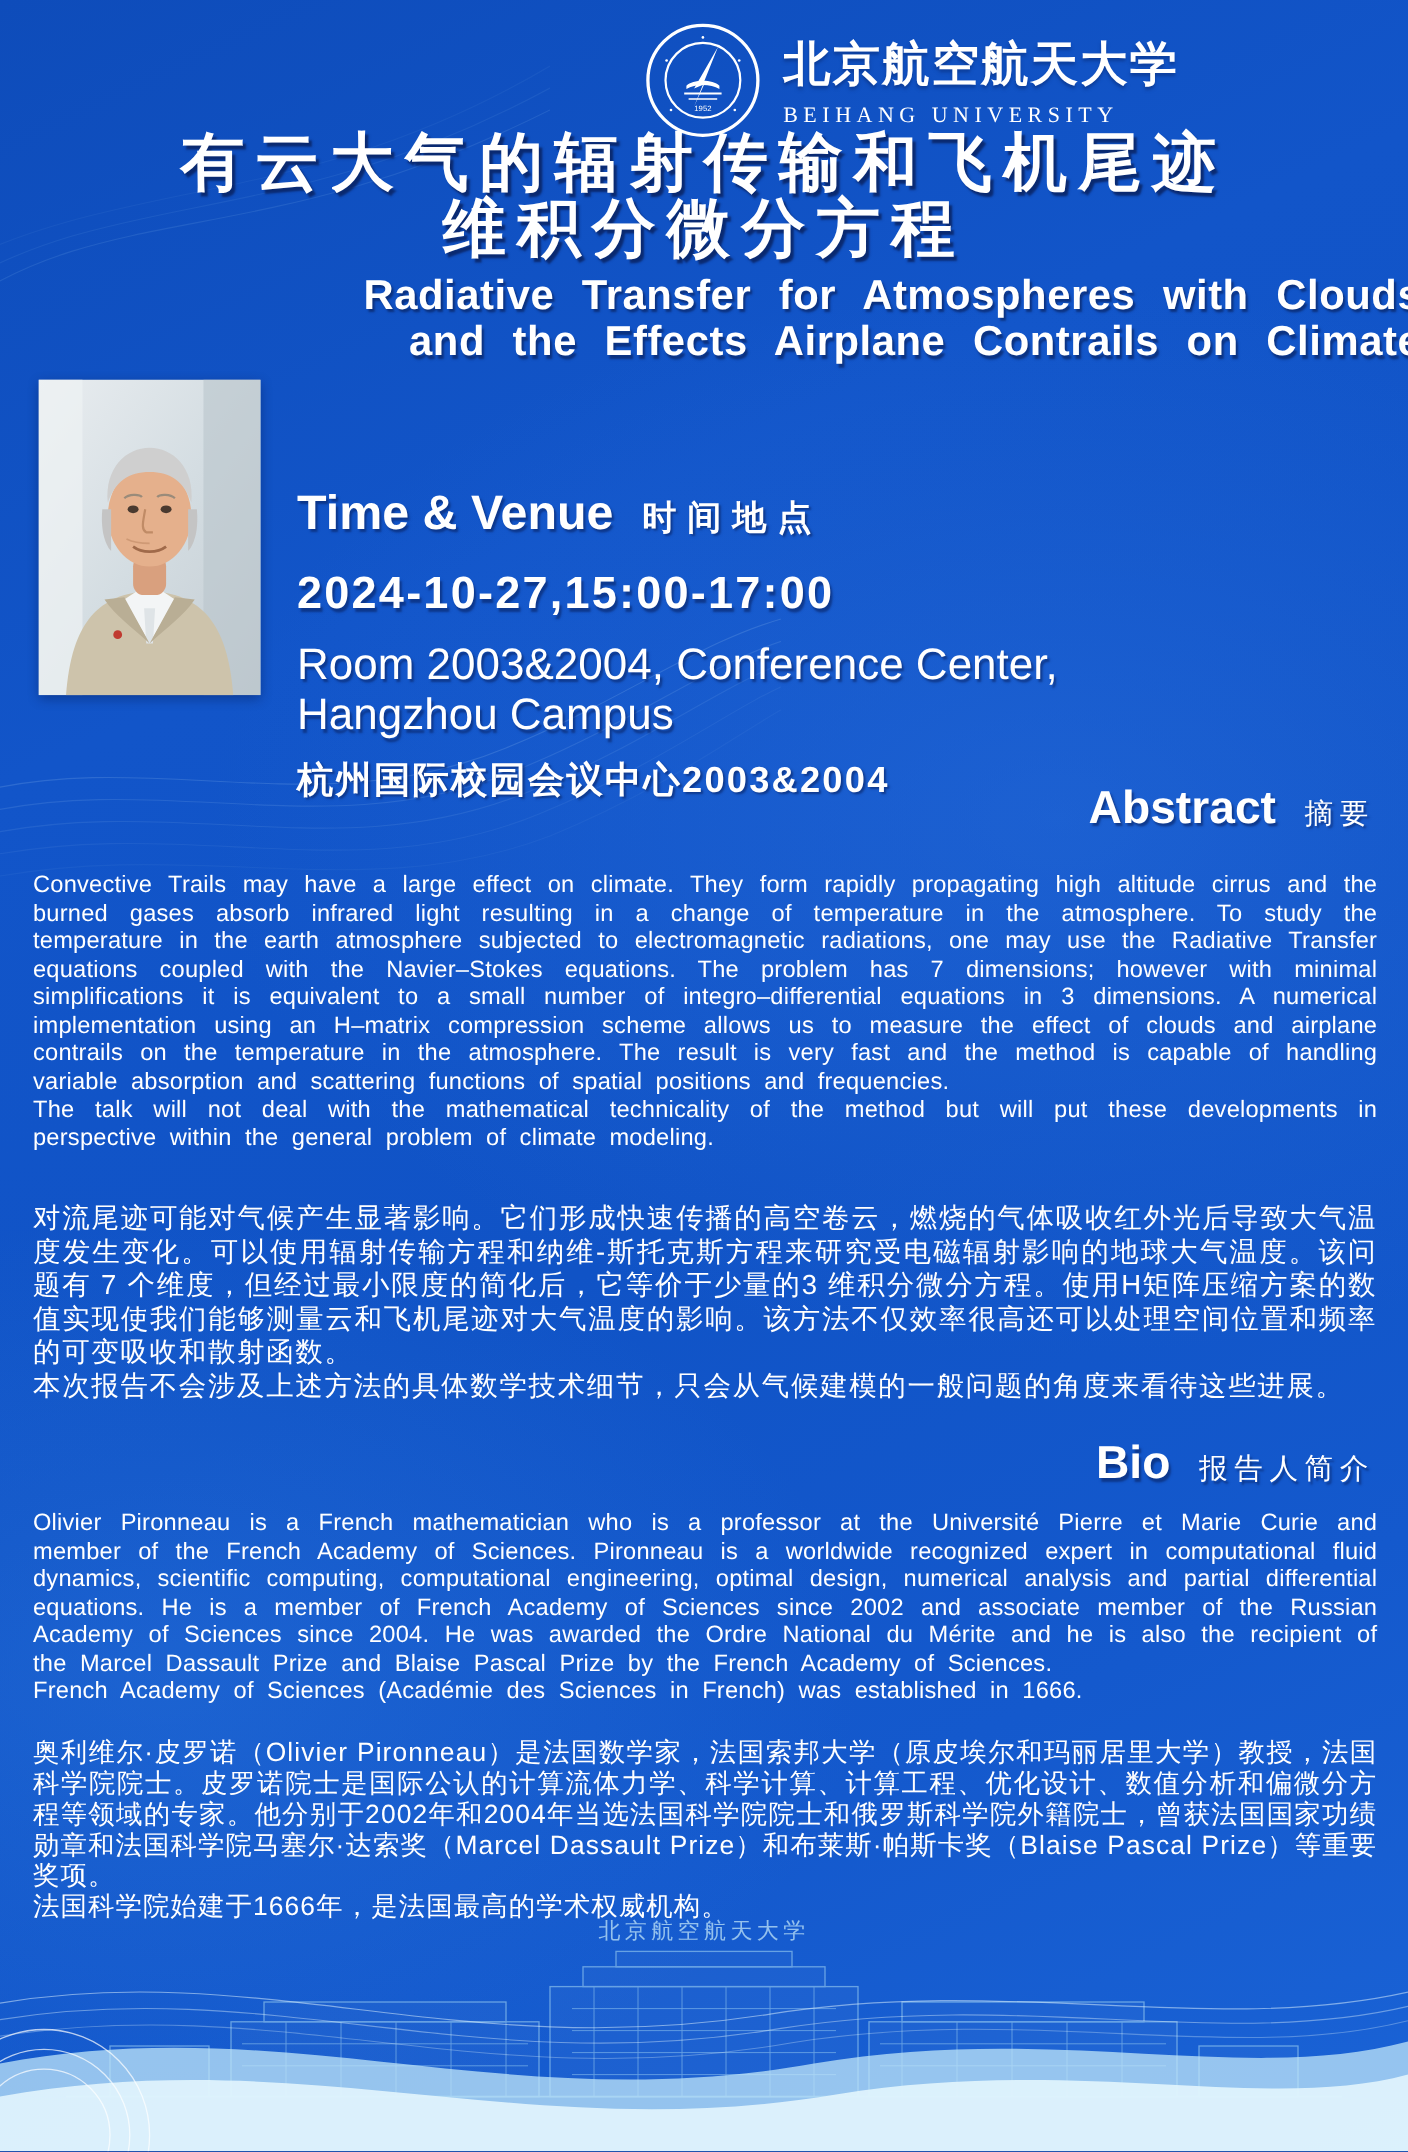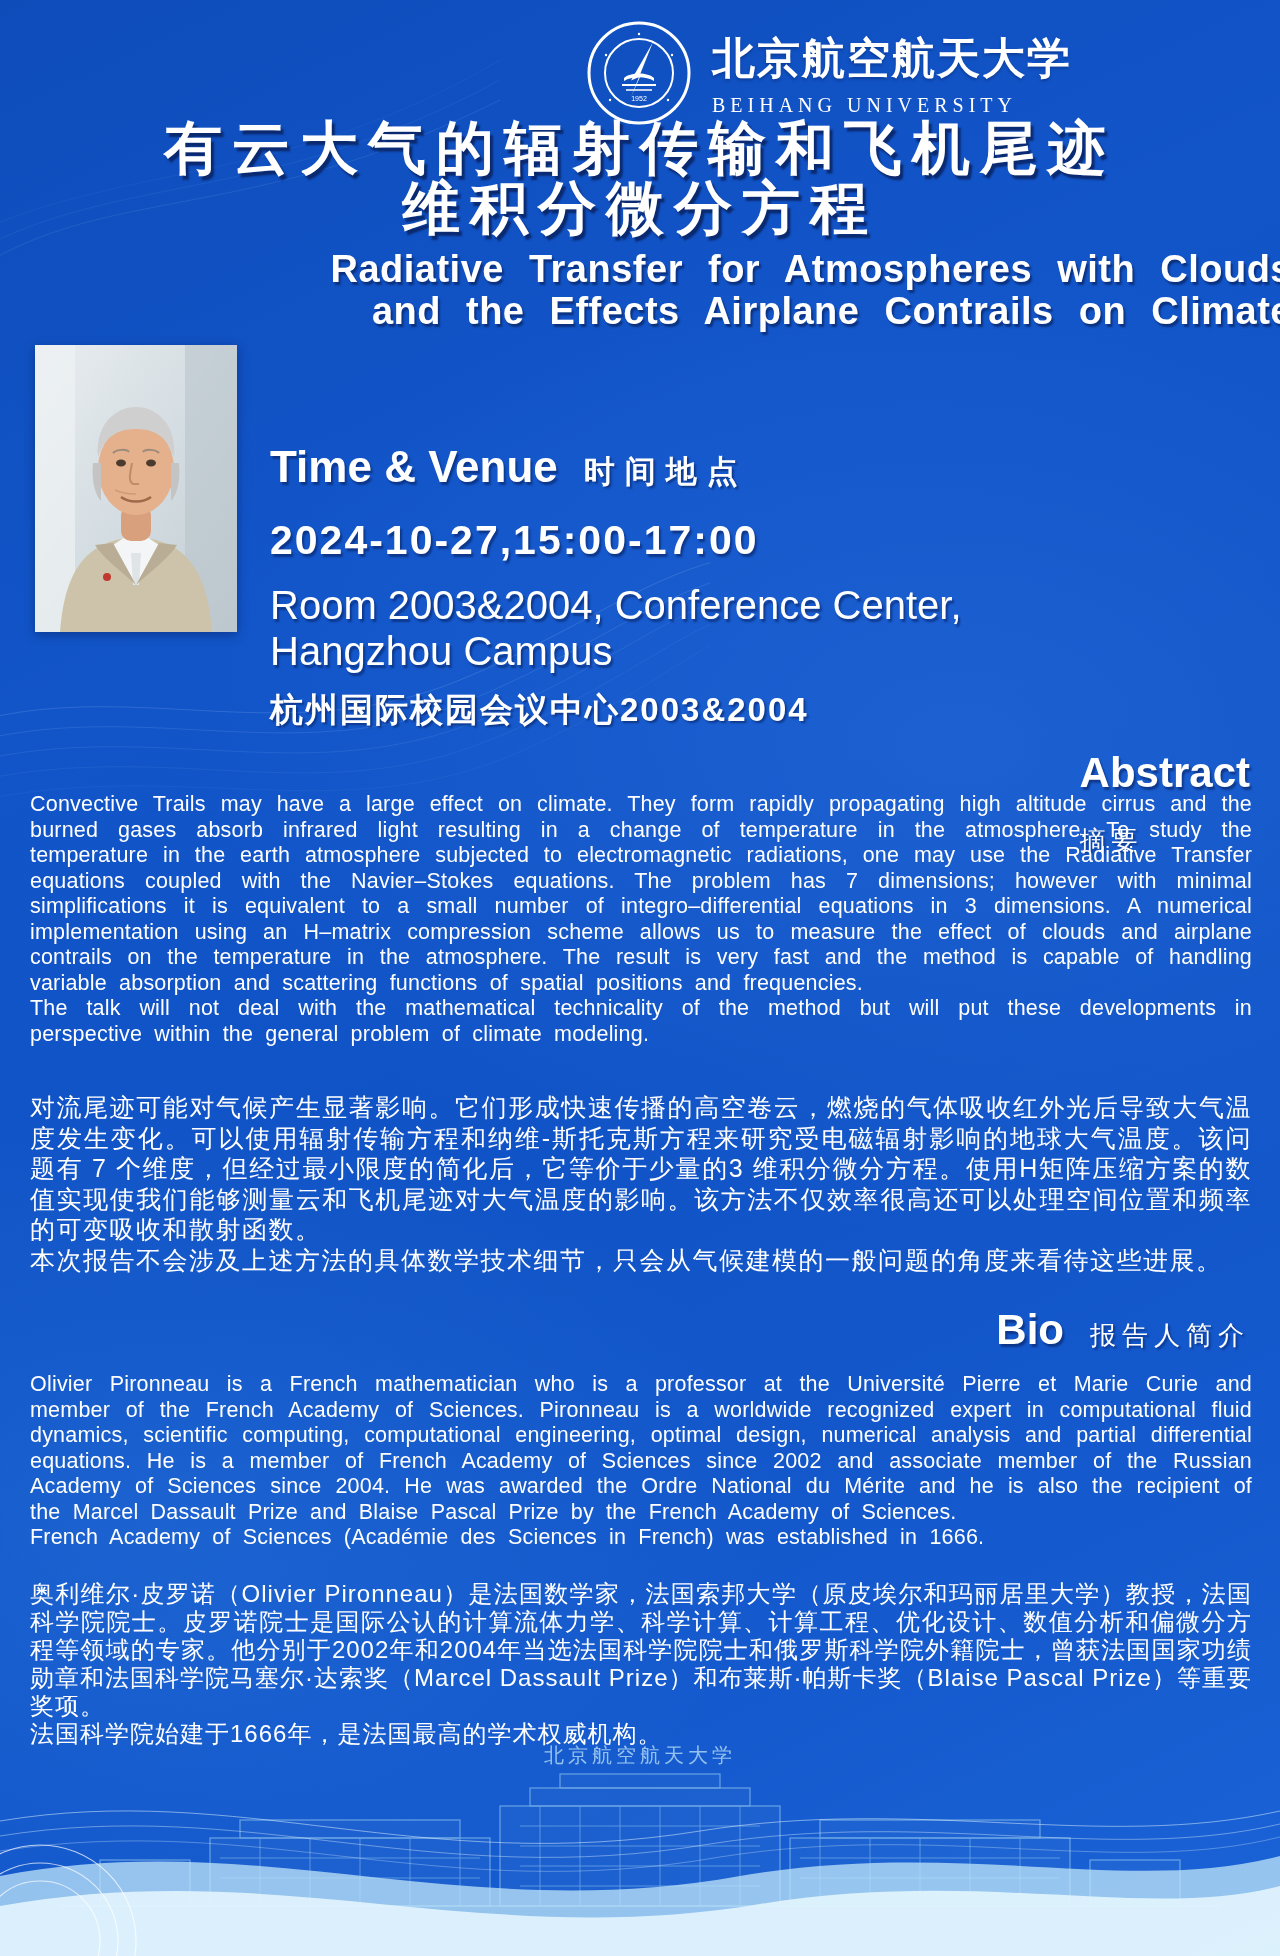--- a/index.html
+++ b/index.html
@@ -51,21 +51,21 @@
                  width: 740px; text-shadow: 2px 3px 2px rgba(9,34,96,0.6); }
   .tv-venue-cn { margin-top: 14px; font-size: 33px; font-weight: 600; letter-spacing: 2px;
                  text-shadow: 2px 2px 2px rgba(9,34,96,0.6); }
 
   
   .sec-heading { position: absolute; right: 30px; display: flex; align-items: baseline; gap: 26px;
                  justify-content: flex-end; }
   .sec-heading .en { font-size: 42px; font-weight: 800; text-shadow: 2px 3px 2px rgba(9,34,96,0.6); }
   .sec-heading .cn { font-size: 26px; font-weight: 400; letter-spacing: 6px;
                      text-shadow: 2px 2px 2px rgba(9,34,96,0.6); }
-  .abstract-heading { top: 749px; flex-direction: column; }
+  .abstract-heading { top: 710px; }
   .bio-heading { top: 1306px; }
 
   
   .para-block { position: absolute; left: 30px; width: 1222px; }
   .en-block { font-size: 21.5px; line-height: 25.5px; word-spacing: 6px; letter-spacing: 0.2px; }
   .en-block p { text-align: justify; text-align-last: left; }
   .cn-block p { text-align: justify; text-align-last: left; }
   .abstract-en { top: 792px; }
   .abstract-cn { top: 1092px; font-size: 25px; line-height: 30.5px; letter-spacing: 1.5px; }
   .bio-en { top: 1372px; }

